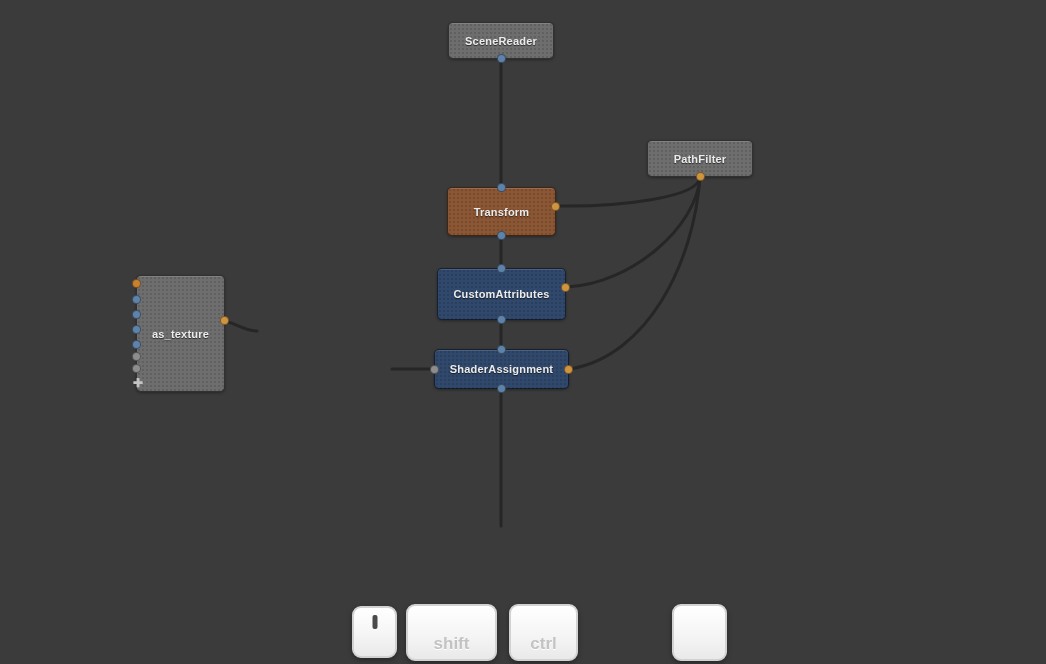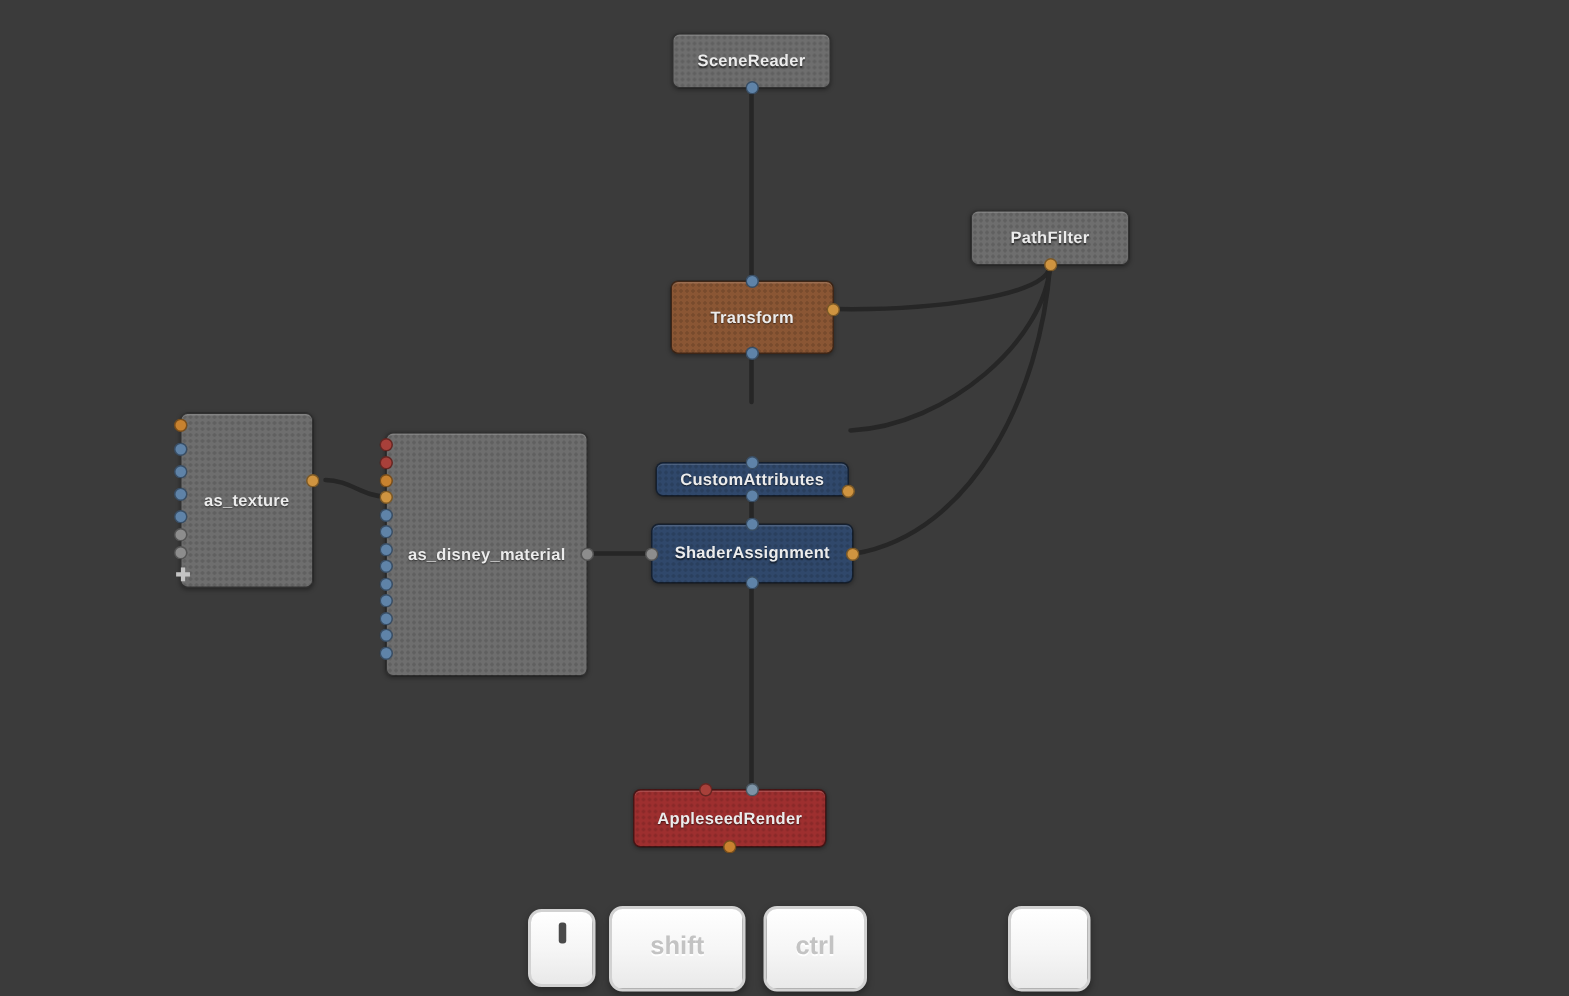--- a/index.html
+++ b/index.html
@@ -19,21 +19,21 @@
   .node-label{font-size:11px;font-weight:bold;color:#ececec;text-shadow:0 1px 1px rgba(0,0,0,.6);letter-spacing:.2px;white-space:nowrap}
   .port{position:absolute;width:9px;height:9px;border-radius:50%;border:1px solid rgba(0,0,0,.4);z-index:3}
   .port-plus{border:none;background:transparent !important;border-radius:0;width:12px;height:12px;
     font-size:12px;font-weight:bold;line-height:12px;text-align:center}
   .keys{position:absolute;inset:0;z-index:4;pointer-events:none}
   .key{
     position:absolute;
     background:linear-gradient(180deg,#ffffff 0%,#f5f5f5 55%,#e9e9e9 100%);
     border:2px solid #d2d2d2;border-radius:9px;
     box-shadow:0 2px 5px rgba(0,0,0,.35), inset 0 1px 0 #fff;
-    display:flex;align-items:flex-end;justify-content:center;padding-bottom:18px;
+    display:flex;align-items:flex-end;justify-content:center;padding-bottom:5px;
   }
   .key-label{font-size:17px;font-weight:bold;color:#c3c3c3;text-shadow:0 1px 0 #fff}
   .mouse-wheel{position:absolute;top:7px;left:50%;transform:translateX(-50%);width:5px;height:14px;background:#4a4a4a;border-radius:2px}
 </style>
 </head>
 <body style="background: rgb(59, 59, 59);">
 
 <div class="graph">
 
   <svg class="edges" width="1046" height="664">
@@ -58,72 +58,49 @@
   <span class="port" style="background: rgb(95, 131, 168); left: 48px; bottom: -5px;"></span>
     </div>
 
   <div class="node" style="left: 447px; top: 187px; width: 109px; height: 49px; background-color: rgb(138, 86, 52);">
     <span class="node-label">Transform</span>
   <span class="port" style="background: rgb(95, 131, 168); left: 49px; top: -5px;"></span>
       <span class="port" style="background: rgb(95, 131, 168); left: 49px; bottom: -5px;"></span>
       <span class="port" style="background: rgb(207, 148, 64); right: -5px; top: 14px;"></span>
     </div>
 
-  <div class="node" style="left: 437px; top: 268px; width: 129px; height: 23px; background-color: rgb(48, 72, 107); margin-top: 40px;">
+  <div class="node" style="left: 437px; top: 268px; width: 129px; height: 52px; background-color: rgb(48, 72, 107);">
     <span class="node-label">CustomAttributes</span>
   <span class="port" style="background: rgb(95, 131, 168); left: 59px; top: -5px;"></span>
       <span class="port" style="background: rgb(95, 131, 168); left: 59px; bottom: -5px;"></span>
       <span class="port" style="background: rgb(207, 148, 64); right: -5px; top: 14px;"></span>
     </div>
 
   <div class="node" style="left: 434px; top: 349px; width: 135px; height: 40px; background-color: rgb(48, 72, 107); justify-content: center;">
     <span class="node-label">ShaderAssignment</span>
   <span class="port" style="background: rgb(95, 131, 168); left: 62px; top: -5px;"></span>
       <span class="port" style="background: rgb(95, 131, 168); left: 62px; bottom: -5px;"></span>
       <span class="port" style="background: rgb(141, 141, 141); left: -5px; top: 15px;"></span>
       <span class="port" style="background: rgb(207, 148, 64); right: -5px; top: 15px;"></span>
     </div>
 
-  <div class="node" style="left: 120px; top: 275px; width: 89px; height: 117px; background-color: rgb(110, 110, 110); align-items: center;">
+  <div class="node" style="left: 136px; top: 275px; width: 89px; height: 117px; background-color: rgb(110, 110, 110); align-items: center;">
     <span class="node-label">as_texture</span>
   <span class="port" style="background: rgb(200, 130, 47); left: -5px; top: 3px;"></span>
       <span class="port" style="background: rgb(95, 131, 168); left: -5px; top: 19px;"></span>
       <span class="port" style="background: rgb(95, 131, 168); left: -5px; top: 34px;"></span>
       <span class="port" style="background: rgb(95, 131, 168); left: -5px; top: 49px;"></span>
       <span class="port" style="background: rgb(95, 131, 168); left: -5px; top: 64px;"></span>
       <span class="port" style="background: rgb(141, 141, 141); left: -5px; top: 76px;"></span>
       <span class="port" style="background: rgb(141, 141, 141); left: -5px; top: 88px;"></span>
       <span class="port port-plus" style="color: rgb(196, 196, 196); left: -5px; top: 101px;">✚</span>
       <span class="port" style="background: rgb(207, 148, 64); right: -5px; top: 40px;"></span>
     </div>
 
-  <div class="node" style="left: 257px; top: 288px; width: 135px; height: 163px; background-color: rgb(110, 110, 110);">
-    <span class="node-label">as_disney_material</span>
-  <span class="port" style="background: rgb(168, 64, 58); left: -5px; top: 3px;"></span>
-      <span class="port" style="background: rgb(168, 64, 58); left: -5px; top: 15px;"></span>
-      <span class="port" style="background: rgb(200, 130, 47); left: -5px; top: 27px;"></span>
-      <span class="port" style="background: rgb(207, 148, 64); left: -5px; top: 38px;"></span>
-      <span class="port" style="background: rgb(95, 131, 168); left: -5px; top: 50px;"></span>
-      <span class="port" style="background: rgb(95, 131, 168); left: -5px; top: 61px;"></span>
-      <span class="port" style="background: rgb(95, 131, 168); left: -5px; top: 73px;"></span>
-      <span class="port" style="background: rgb(95, 131, 168); left: -5px; top: 84px;"></span>
-      <span class="port" style="background: rgb(95, 131, 168); left: -5px; top: 96px;"></span>
-      <span class="port" style="background: rgb(95, 131, 168); left: -5px; top: 107px;"></span>
-      <span class="port" style="background: rgb(95, 131, 168); left: -5px; top: 119px;"></span>
-      <span class="port" style="background: rgb(95, 131, 168); left: -5px; top: 130px;"></span>
-      <span class="port" style="background: rgb(95, 131, 168); left: -5px; top: 142px;"></span>
-      <span class="port" style="background: rgb(141, 141, 141); right: -5px; top: 76px;"></span>
-    </div>
 
-  <div class="node" style="left: 422px; top: 526px; width: 129px; height: 39px; background-color: rgb(158, 47, 47);">
-    <span class="node-label">AppleseedRender</span>
-  <span class="port" style="background: rgb(168, 64, 58); left: 43px; top: -5px;"></span>
-      <span class="port" style="background: rgb(125, 147, 165); left: 74px; top: -5px;"></span>
-      <span class="port" style="background: rgb(200, 130, 47); left: 59px; bottom: -5px;"></span>
-    </div>
 
 </div>
 
 <div class="keys">
   <div class="key" style="left:352px;top:606px;width:45px;height:52px;">
     <span class="mouse-wheel"></span>
   </div>
   <div class="key" style="left:406px;top:604px;width:91px;height:57px;">
     <span class="key-label">shift</span>
   </div>

